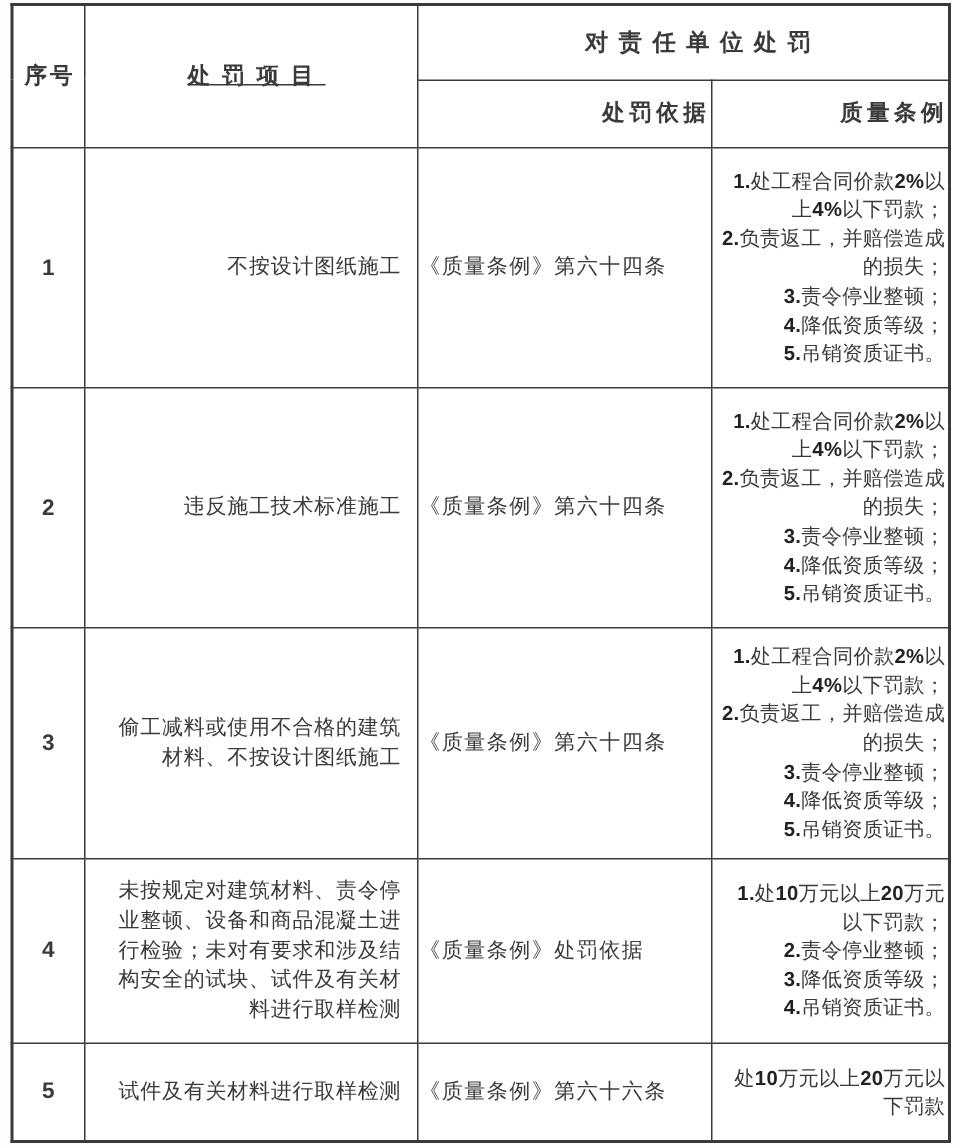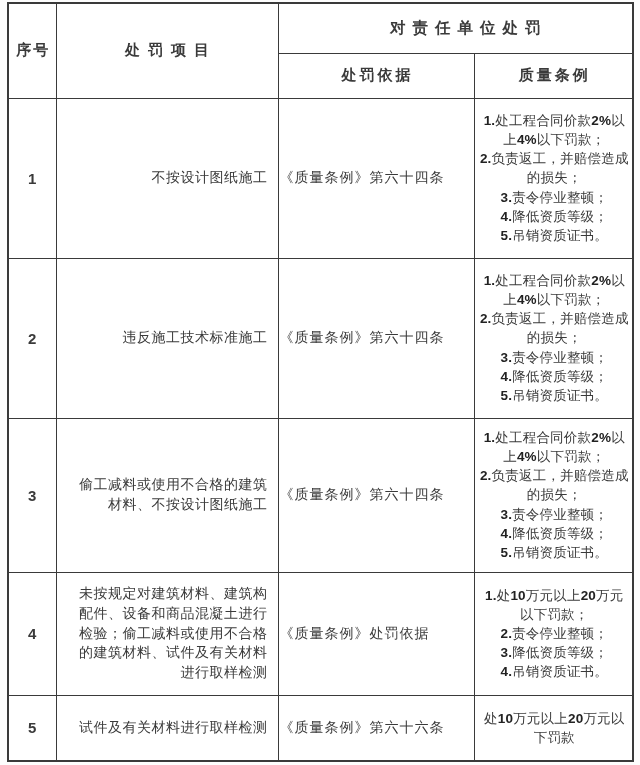--- a/index.html
+++ b/index.html
@@ -36,43 +36,43 @@
     color: #3a3a3a;
   }
   th {
     font-weight: 700;
     color: #1f1f1f;
     font-size: 15px;
     text-align: center;
     padding: 0;
   }
   th.h-group { letter-spacing: 7px; text-indent: 7px; font-size: 15.5px; padding-left: 20px; }
-  th.h-item  { letter-spacing: 8px; text-indent: 8px; }
+  th.h-item  { letter-spacing: 8px; text-indent: 8px; text-decoration: underline; }
   th.h-no    { letter-spacing: 2px; text-indent: 2px; }
-  th.h-sub   { letter-spacing: 3px; text-indent: 3px; }
+  th.h-sub   { letter-spacing: 3px; text-indent: 3px; text-align: right; }
   td.c-no {
     text-align: center;
     font-weight: 700;
     font-size: 15px;
     color: #2c2c2c;
   }
   td.c-item {
     text-align: right;
     font-size: 14px;
     line-height: 1.42;
     padding: 4px 10px 4px 9px;
     letter-spacing: 0.5px;
   }
   td.c-basis {
     text-align: left;
     font-size: 14px;
     letter-spacing: 1px;
   }
   td.c-content {
-    text-align: center;
+    text-align: right;
     font-size: 13.5px;
     line-height: 1.42;
     padding: 5px 2px 5px 4px;
     letter-spacing: 0.2px;
   }
   td.c-content .content-line { margin: 0; }
   td.c-content b { font-weight: 700; color: #222222; }
   tr.hrow1 { height: 50px; }
   tr.hrow2 { height: 45px; }
   tr.r1 { height: 160px; }
@@ -135,21 +135,21 @@
         <td class="c-content">
             <div class="content-line"><b>1.</b>处工程合同价款<b>2%</b>以上<b>4%</b>以下罚款；</div>
             <div class="content-line"><b>2.</b>负责返工，并赔偿造成的损失；</div>
             <div class="content-line"><b>3.</b>责令停业整顿；</div>
             <div class="content-line"><b>4.</b>降低资质等级；</div>
             <div class="content-line"><b>5.</b>吊销资质证书。</div>
           </td>
       </tr>
       <tr class="r4">
         <td class="c-no">4</td>
-        <td class="c-item">未按规定对建筑材料、建筑构配件、设备和商品混凝土进行检验；偷工减料或使用不合格的建筑材料、试件及有关材料进行取样检测</td>
+        <td class="c-item">未按规定对建筑材料、责令停业整顿、设备和商品混凝土进行检验；未对有要求和涉及结构安全的试块、试件及有关材料进行取样检测</td>
         <td class="c-basis">《质量条例》处罚依据</td>
         <td class="c-content">
             <div class="content-line"><b>1.</b>处<b>10</b>万元以上<b>20</b>万元以下罚款；</div>
             <div class="content-line"><b>2.</b>责令停业整顿；</div>
             <div class="content-line"><b>3.</b>降低资质等级；</div>
             <div class="content-line"><b>4.</b>吊销资质证书。</div>
           </td>
       </tr>
       <tr class="r5">
         <td class="c-no">5</td>

